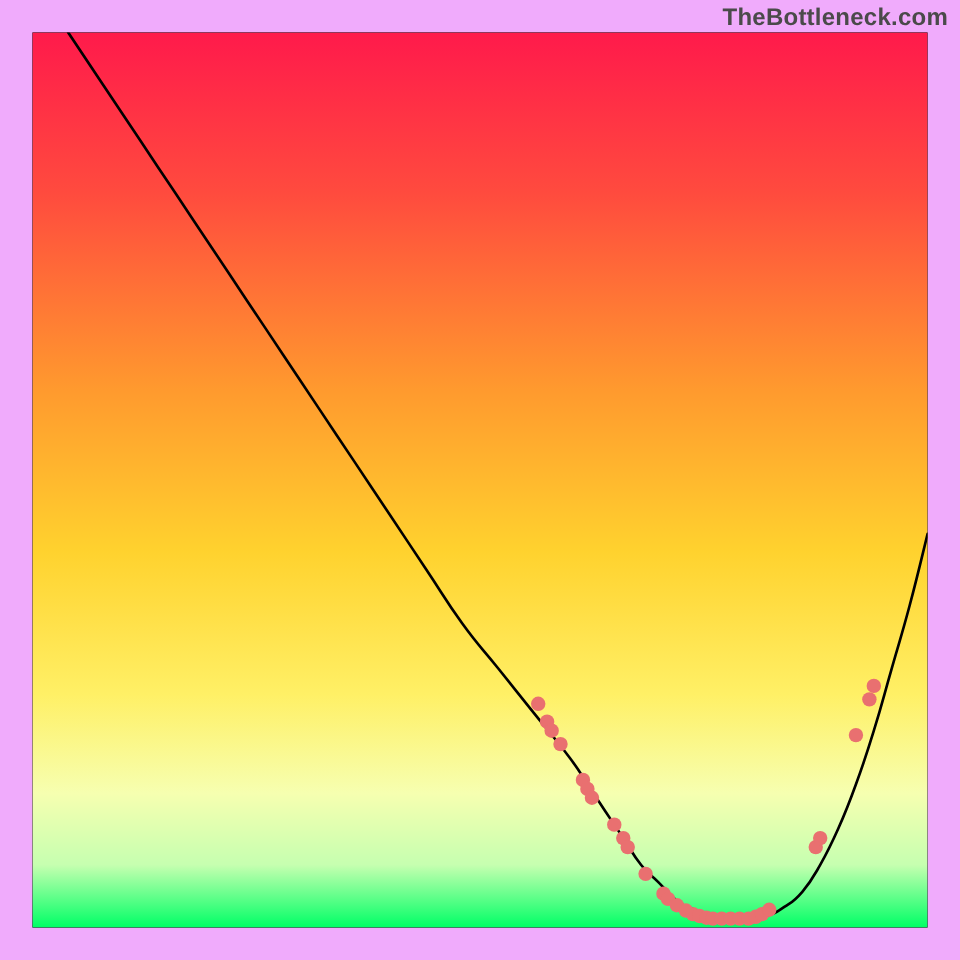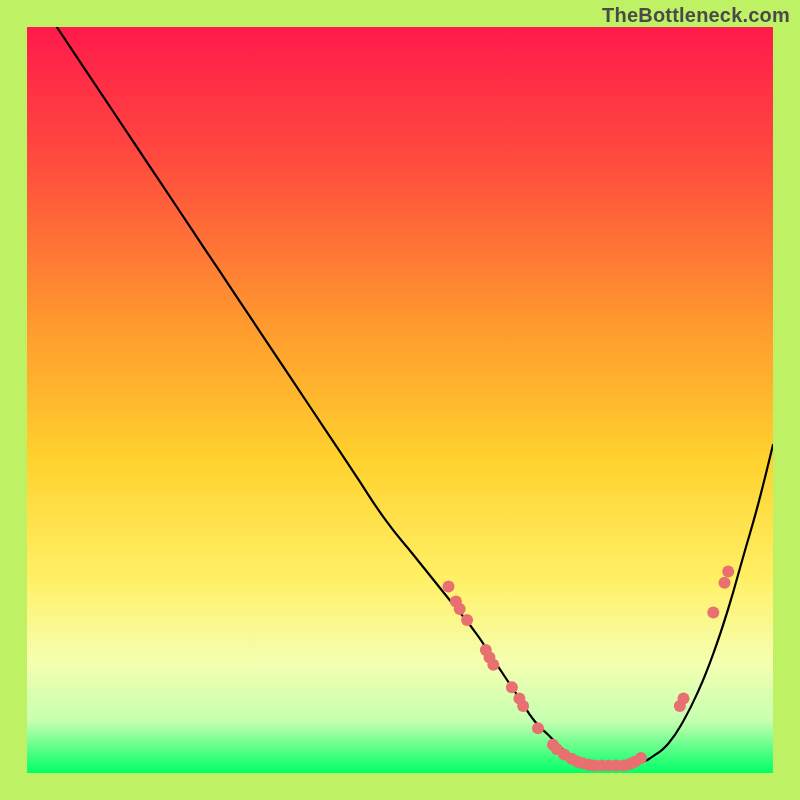--- a/index.html
+++ b/index.html
@@ -8,21 +8,21 @@
     width: 800px;
     height: 800px;
     background: #000;
     overflow: hidden;
     font-family: Arial, Helvetica, sans-serif;
   }
   .stage {
     position: relative;
     width: 800px;
     height: 800px;
-    background: #bef264;
+    background: #f0abfc;
   }
   .attribution {
     position: absolute;
     top: 4px;
     right: 10px;
     color: #4a4a4a;
     font-size: 20px;
     font-weight: 700;
     letter-spacing: 0.2px;
     user-select: none;

